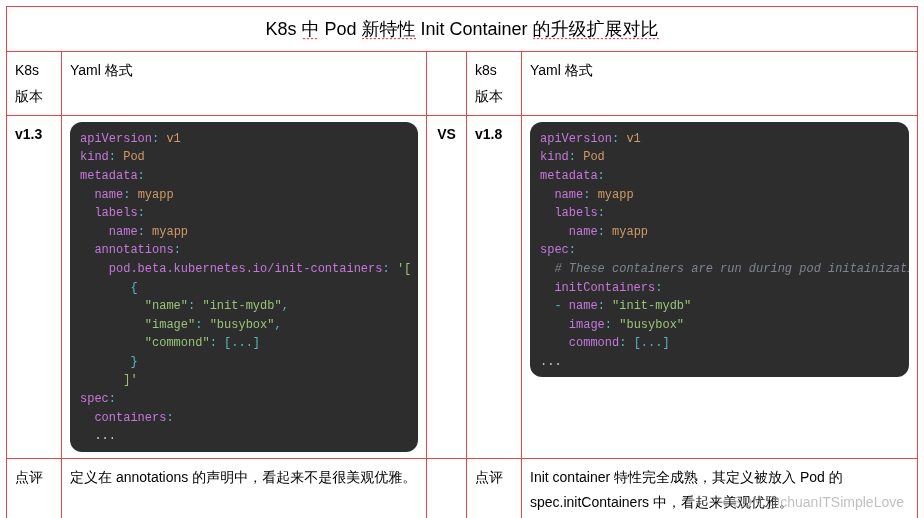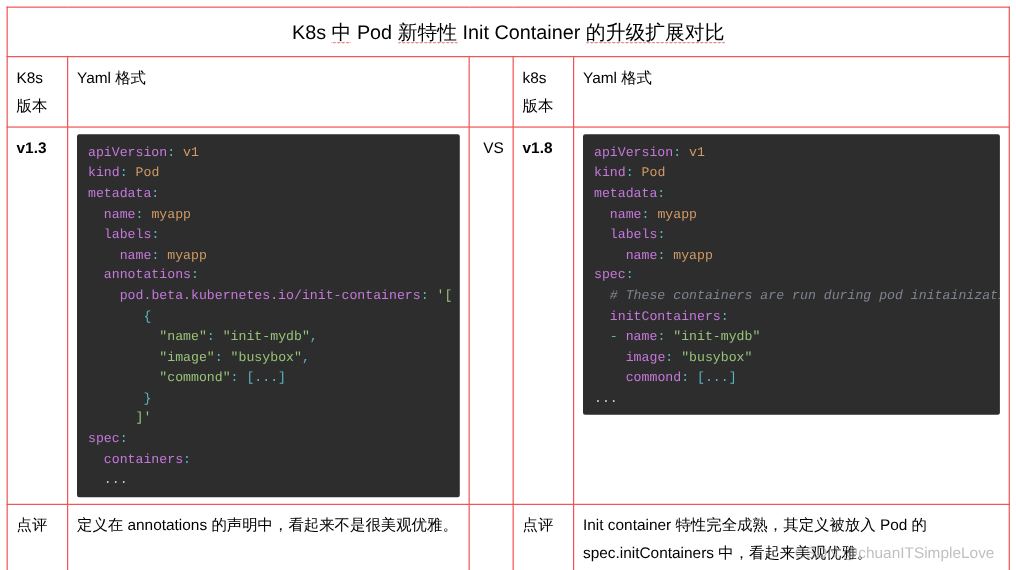--- a/index.html
+++ b/index.html
@@ -29,31 +29,31 @@
   td.title {
     text-align: center;
     font-size: 18px;
     padding: 6px 0 4px 0;
   }
   col.c-ver   { width: 55px; }
   col.c-code  { width: 365px; }
   col.c-vs    { width: 40px; }
   col.c-ver2  { width: 55px; }
   col.c-code2 { }
-  .vs { text-align: right; font-weight: normal; vertical-align: top; }
+  .vs { text-align: center; font-weight: bold; vertical-align: top; }
   .ver { font-weight: bold; margin-top: 16px; }
   .codecell { padding: 6px; }
   .codebox {
     background: #2d2d2d;
     color: #ccc;
     font-family: Consolas, "Courier New", monospace;
     font-size: 12px;
     line-height: 1.55;
     padding: 8px 10px 6px 10px;
-    border-radius: 2px;
+    border-radius: 12px;
     white-space: pre;
     overflow: hidden;
   }
   .codebox .line { display: block; }
   .k-key   { color: #c678dd; }   
   .k-val   { color: #d19a66; }   
   .k-str   { color: #98c379; }   
   .k-pun   { color: #56b6c2; }   
   .k-cmt   { color: #7f848e; font-style: italic; }
   .k-txt   { color: #ccc; }

